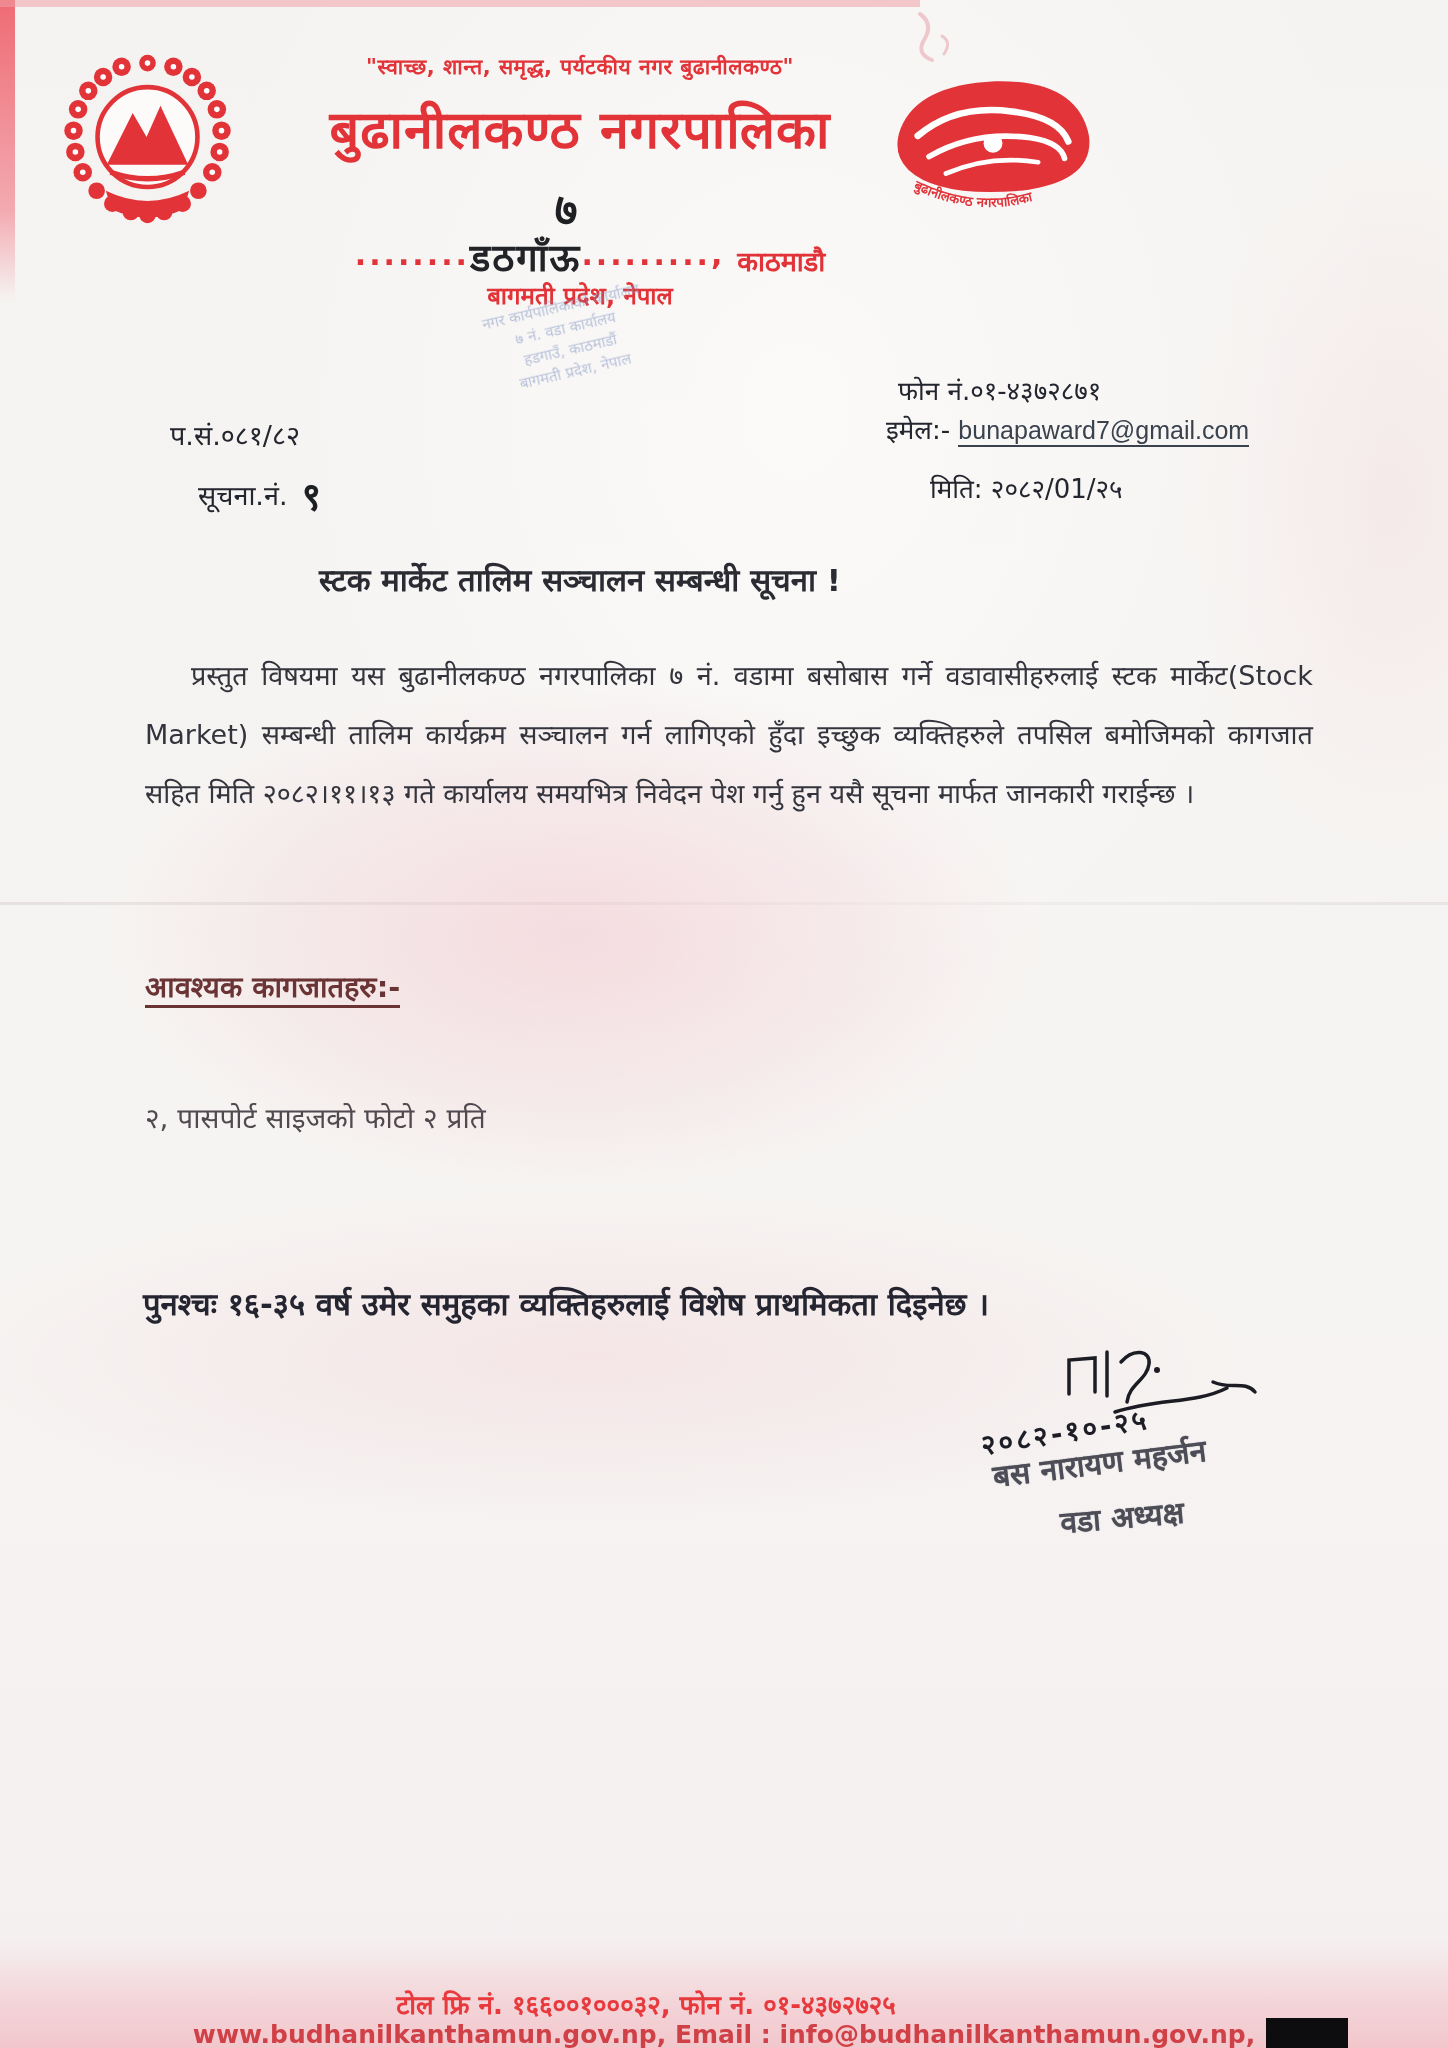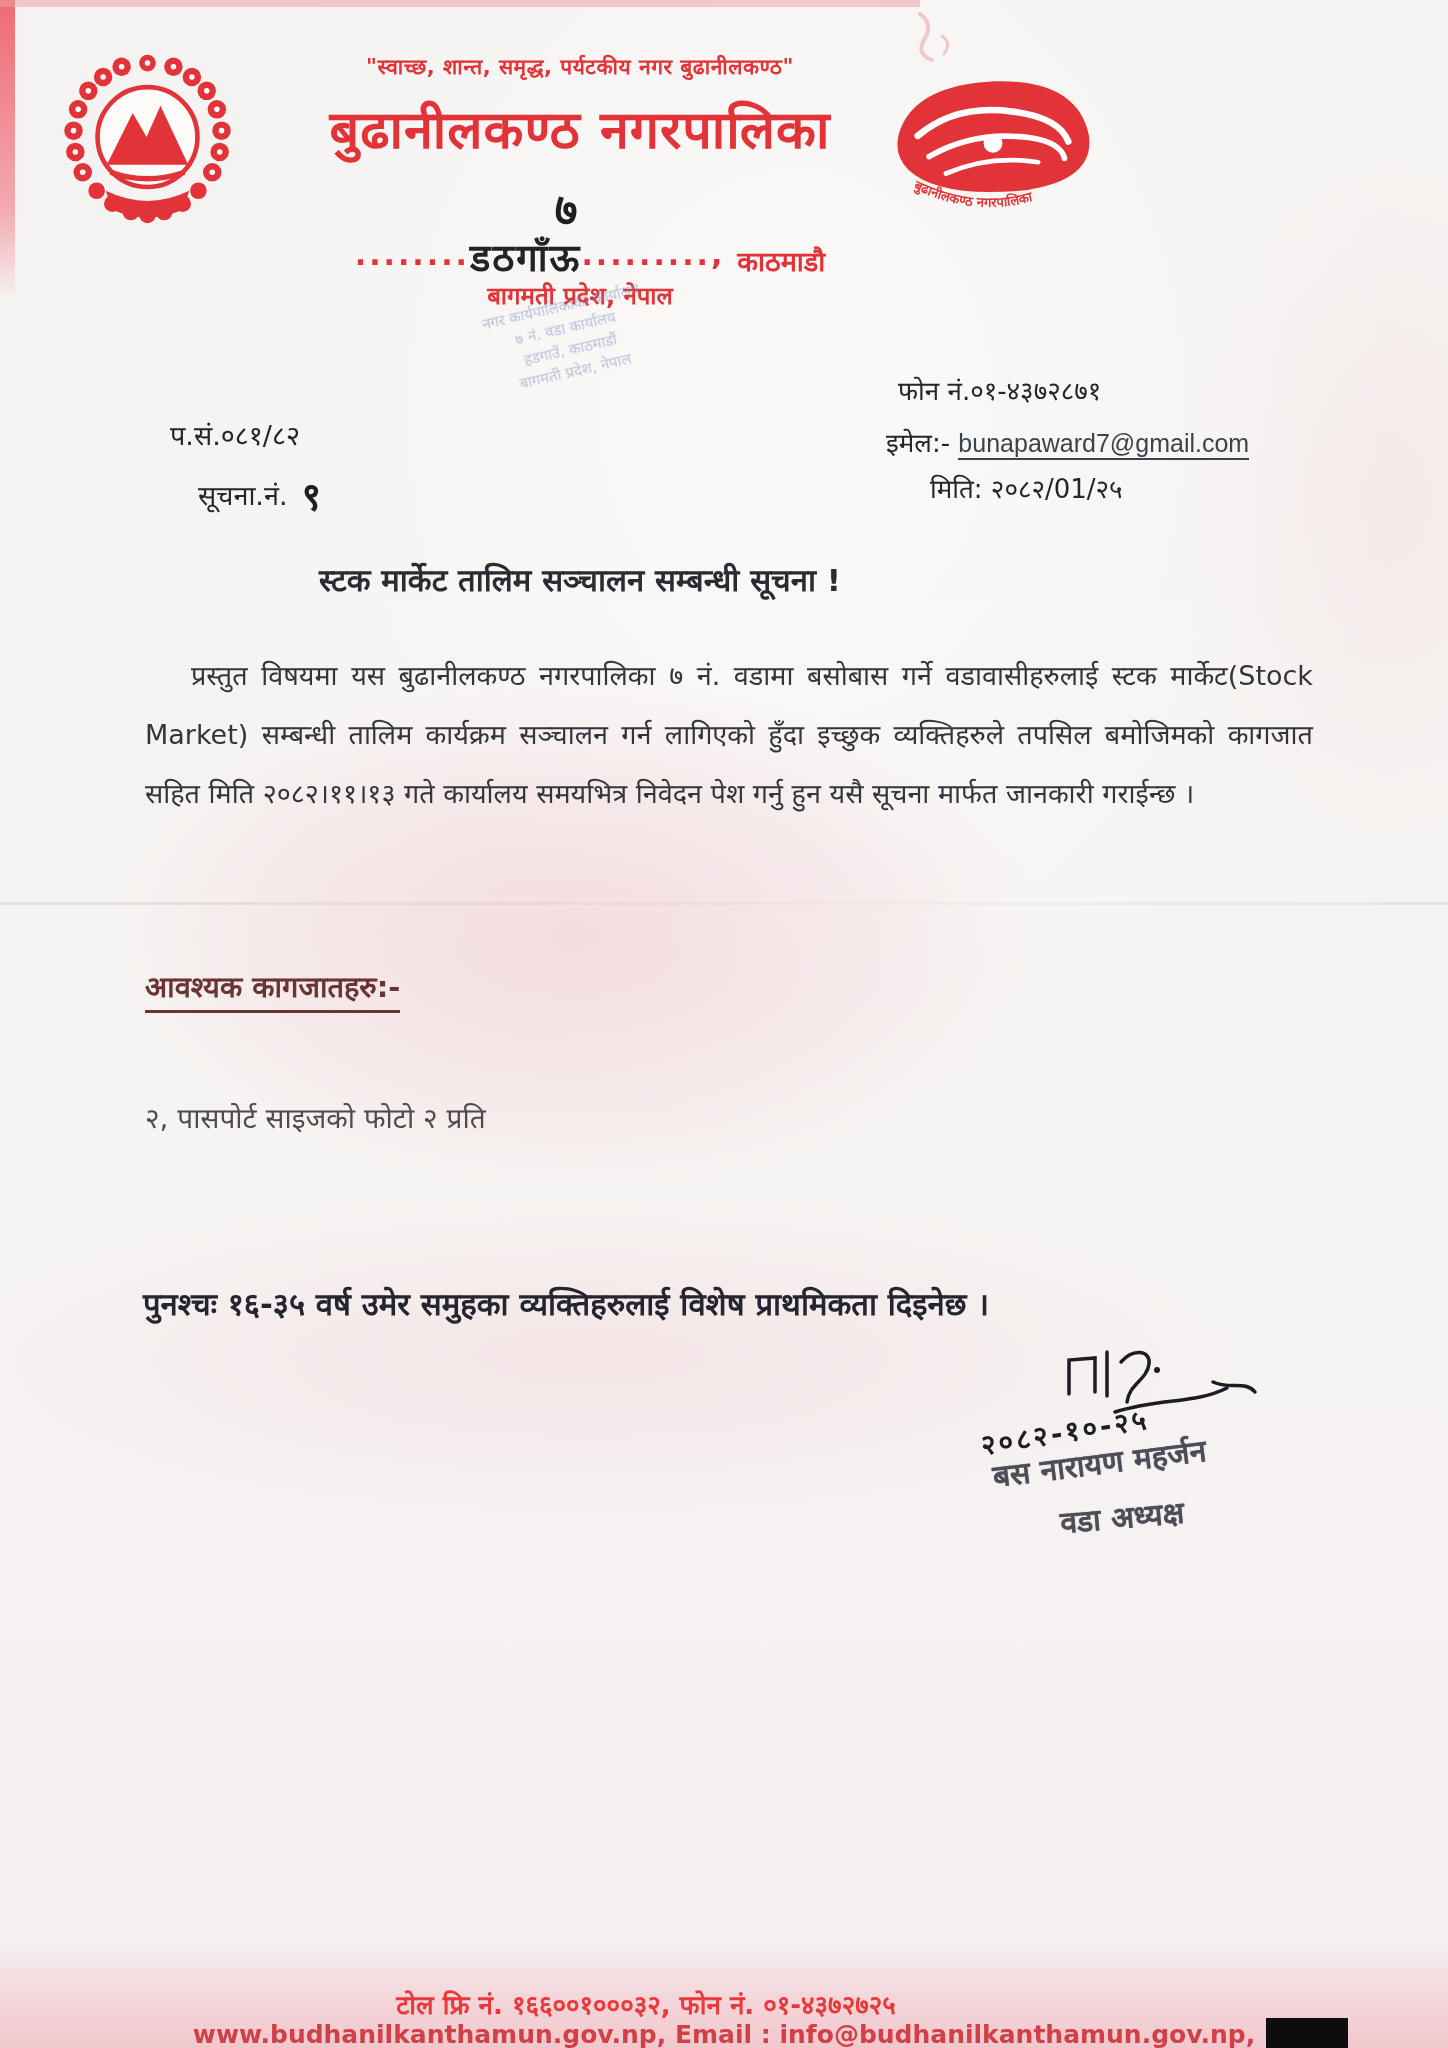--- a/index.html
+++ b/index.html
@@ -38,30 +38,30 @@
   .city{font-size:27px;}
   .province{left:0;top:278px;width:1160px;font-size:24px;font-weight:bold;}
   
   .stamp-blue{left:428px;top:295px;width:280px;transform:rotate(-13deg);
     color:#8193c0;opacity:.55;text-align:center;font-size:15px;line-height:22px;filter:blur(.4px);}
   
   .ref-no{left:170px;top:416px;font-size:27px;color:#23262e;}
   .notice-no{left:198px;top:464px;font-size:27px;color:#23262e;}
   .notice-hand{font-size:38px;display:inline-block;transform:rotate(6deg) translateY(4px);padding-left:14px;}
   .phone{left:898px;top:372px;font-size:26px;color:#23262e;}
-  .email-row{left:886px;top:424px;font-size:26px;color:#23262e;}
+  .email-row{left:886px;top:411px;font-size:26px;color:#23262e;}
   .email-val{font-family:"Liberation Sans",sans-serif;font-size:25px;color:#39424d;
     border-bottom:2px solid #39424d;padding-bottom:1px;}
   .date-row{left:930px;top:470px;font-size:26px;color:#23262e;}
   
   .subject{left:0;top:558px;width:1160px;font-size:31px;font-weight:bold;color:#2b2c33;}
   .body-par{left:145px;top:646px;width:1168px;font-size:27px;line-height:59px;
     text-align:justify;text-indent:46px;color:#33343c;}
   .docs-head{left:145px;top:966px;font-size:29px;font-weight:bold;color:#6a3434;
-    border-bottom:3px solid #6a3434;padding-bottom:5px;}
+    border-bottom:3px solid #6a3434;}
   .doc-item{left:145px;font-size:28px;color:#504a50;}
   .doc-1{top:1036px;} .doc-2{top:1098px;}
   .postscript{left:143px;top:1282px;width:1140px;font-size:31px;font-weight:bold;color:#242530;}
   
   .sig-svg{left:1055px;top:1340px;}
   .sig-date{left:980px;top:1412px;font-size:28px;color:#1d1d26;letter-spacing:3px;
     transform:rotate(-9deg);font-weight:bold;}
   .stamp-name{left:992px;top:1442px;font-size:30px;font-weight:bold;color:#4d4d57;
     transform:rotate(-7deg);text-shadow:0 0 1px rgba(77,77,87,.6);}
   .stamp-title{left:1060px;top:1496px;font-size:30px;font-weight:bold;color:#4d4d57;

